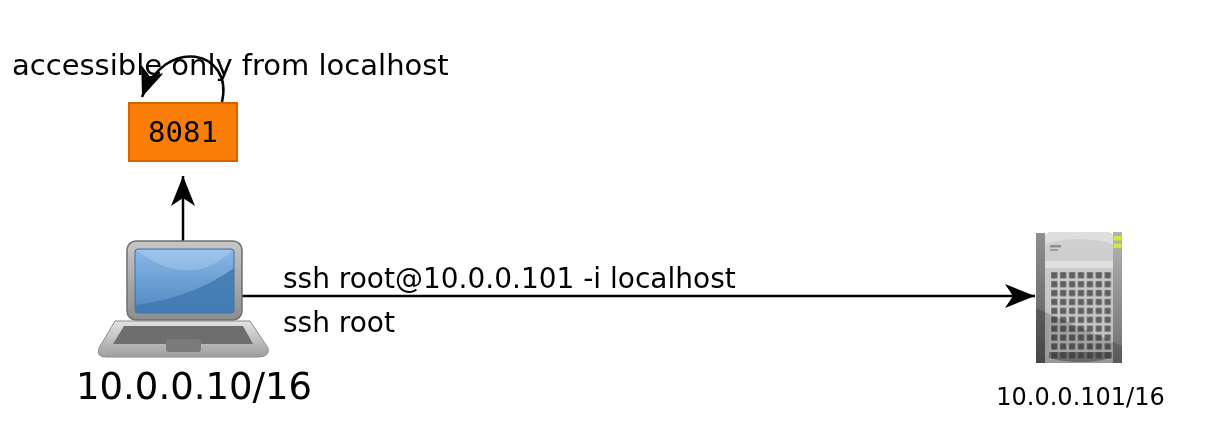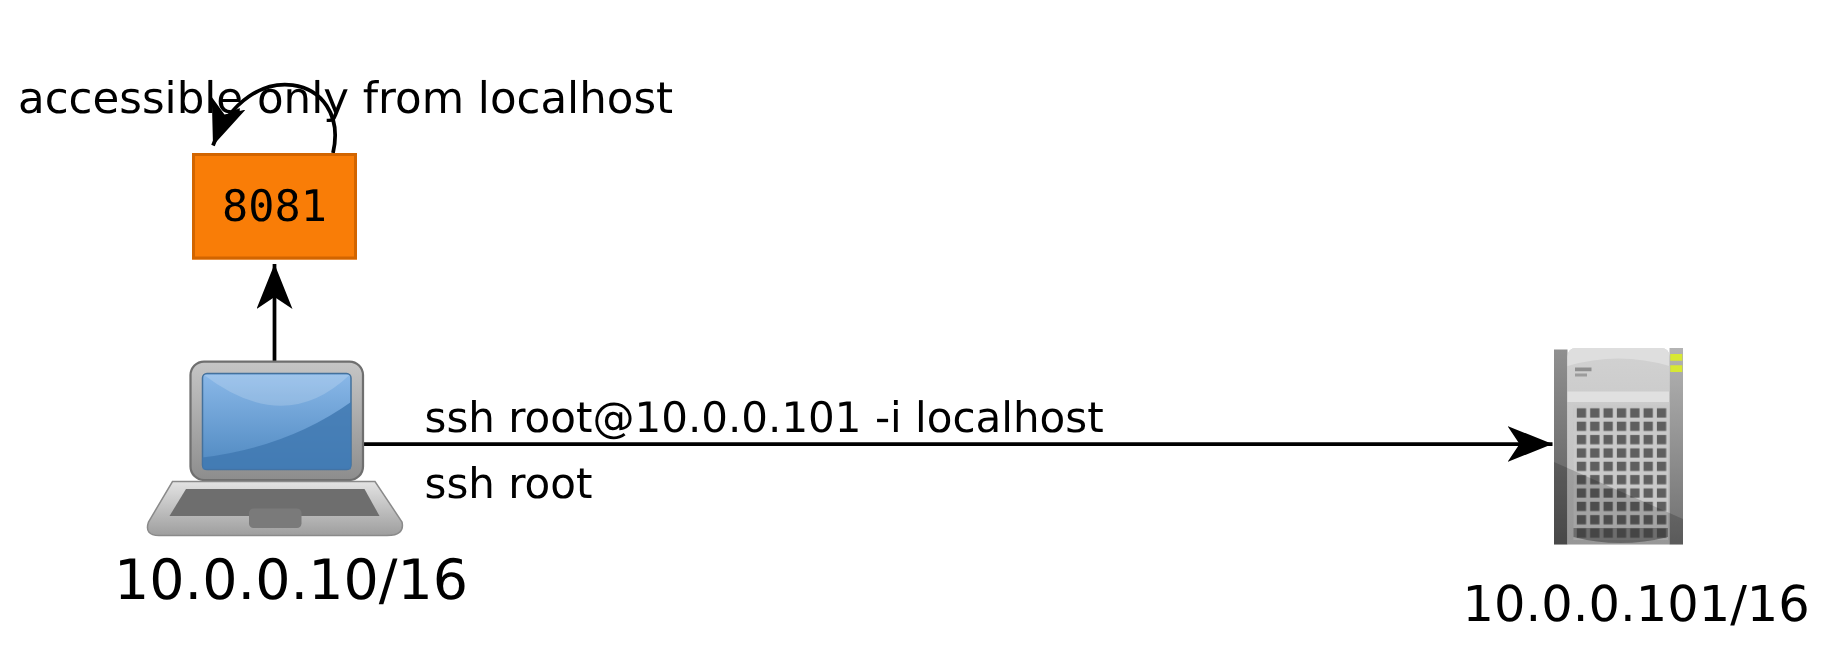--- a/index.html
+++ b/index.html
@@ -7,34 +7,34 @@
     position:relative;
     width:1217px;height:434px;
     background:#ffffff;
     font-family:"DejaVu Sans","Liberation Sans",sans-serif;
     color:#000000;
     overflow:hidden;
   }
   .abs{position:absolute;line-height:1.2;white-space:nowrap;}
   #annotation{left:12px;top:12px;font-size:29px;margin-top:36px;}
   #port-box{
-    left:128px;top:102px;width:110px;height:71px;
+    left:128px;top:102px;width:110px;height:60px;
     box-sizing:border-box;
     background:#f97d07;
     border:2px solid #d26500;
     display:flex;align-items:center;justify-content:center;
   }
   #port-box .port-label{
     font-family:"DejaVu Sans Mono","Liberation Mono",monospace;
     font-size:29px;line-height:1;
   }
   #cmd-top{left:283px;top:262px;font-size:28px;}
   #cmd-bottom{left:283px;top:306px;font-size:28px;}
   #laptop-label{left:76px;top:365px;width:210px;text-align:left;font-size:37px;}
-  #server-label{left:975px;top:383px;width:211px;text-align:left;font-size:33px;}
+  #server-label{left:975px;top:383px;width:211px;text-align:center;font-size:24px;}
   svg#diagram-svg{position:absolute;left:0;top:0;}
 </style>
 </head>
 <body>
 
 <div id="stage">
 
   <svg id="diagram-svg" width="1217" height="434" viewBox="0 0 1217 434">
     <defs>
       <marker id="stealth" viewBox="0 0 30 24" refX="30" refY="12" markerWidth="30" markerHeight="24" markerUnits="userSpaceOnUse" orient="auto">

